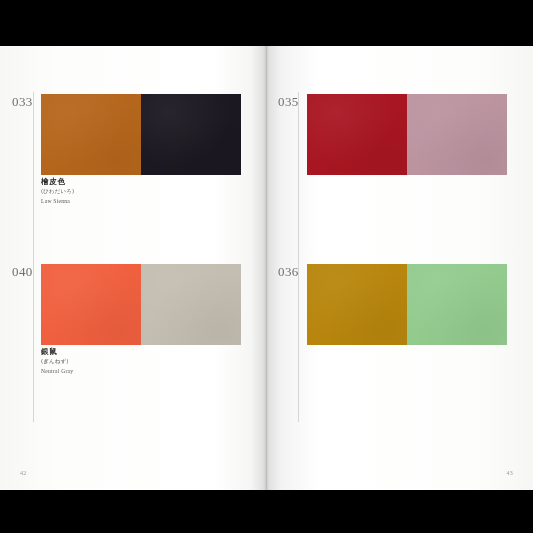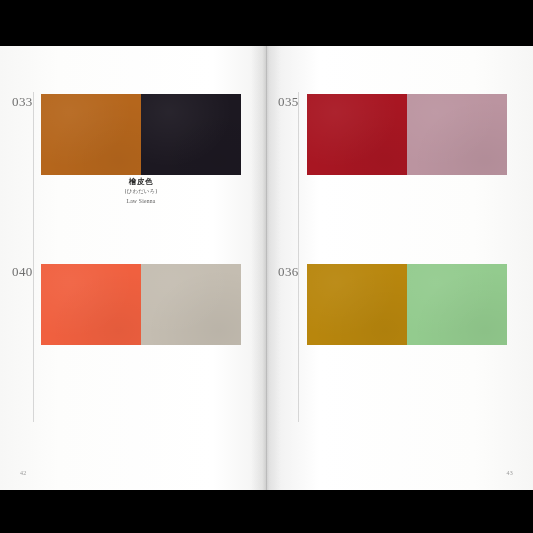--- a/index.html
+++ b/index.html
@@ -125,21 +125,21 @@
 
   .captions {
     position: absolute;
     left: 29px;
     top: 84px;
     width: 200px;
     display: flex;
   }
   .caption {
     flex: 1 1 50%;
-    text-align: center;
+    text-align: left;
     line-height: 1.0;
   }
   .cap-kanji {
     display: block;
     font-size: 7.6px;
     color: #2b2b2b;
     letter-spacing: 0.6px;
     font-family: "DejaVu Sans", sans-serif;
     font-weight: 600;
     margin-bottom: 3.5px;
@@ -203,20 +203,25 @@
 
       <div class="entry slot-bottom">
         <div class="entry-no">040</div>
 
         <div class="swatch-pair">
           <div class="swatch" style="background-color: rgb(240, 96, 63);"></div>
           <div class="swatch" style="background-color: rgb(196, 189, 177);"></div>
         </div>
 
         <div class="captions">
+          <div class="caption">
+            <span class="cap-kanji">銀鼠</span>
+            <span class="cap-kana">(ぎんねず)</span>
+            <span class="cap-en">Neutral Gray</span>
+          </div>
         </div>
       </div>
 
       <div class="folio">42</div>
     </div>
 
     <div class="page-side right">
       <div class="rule"></div>
 
       <div class="entry slot-top">

